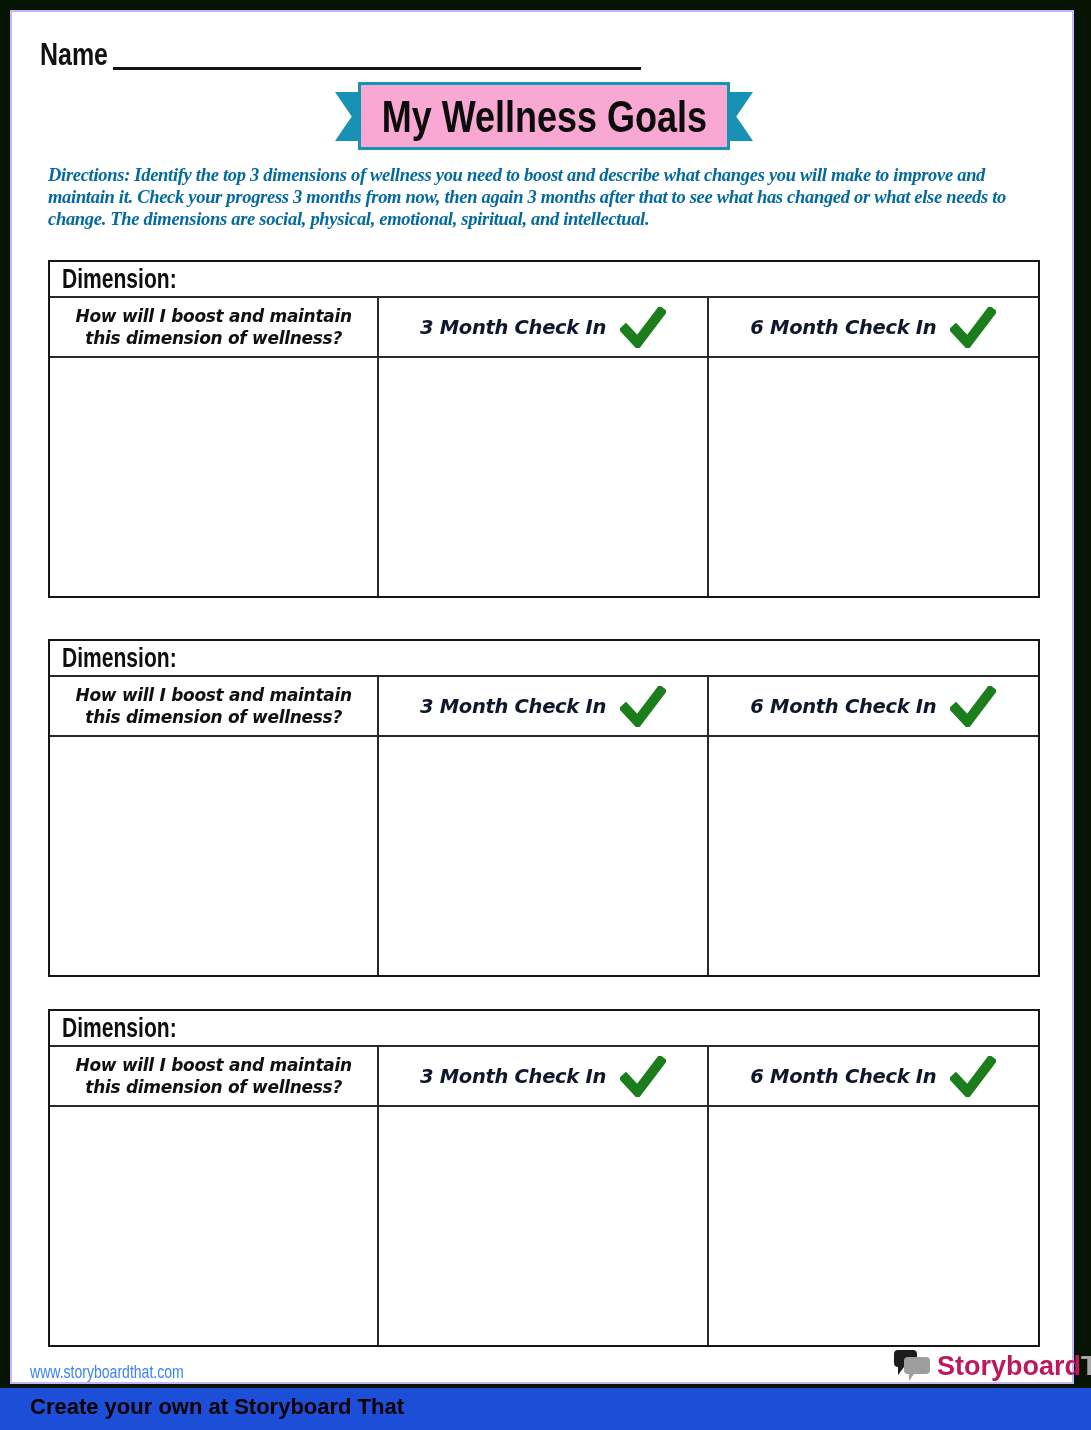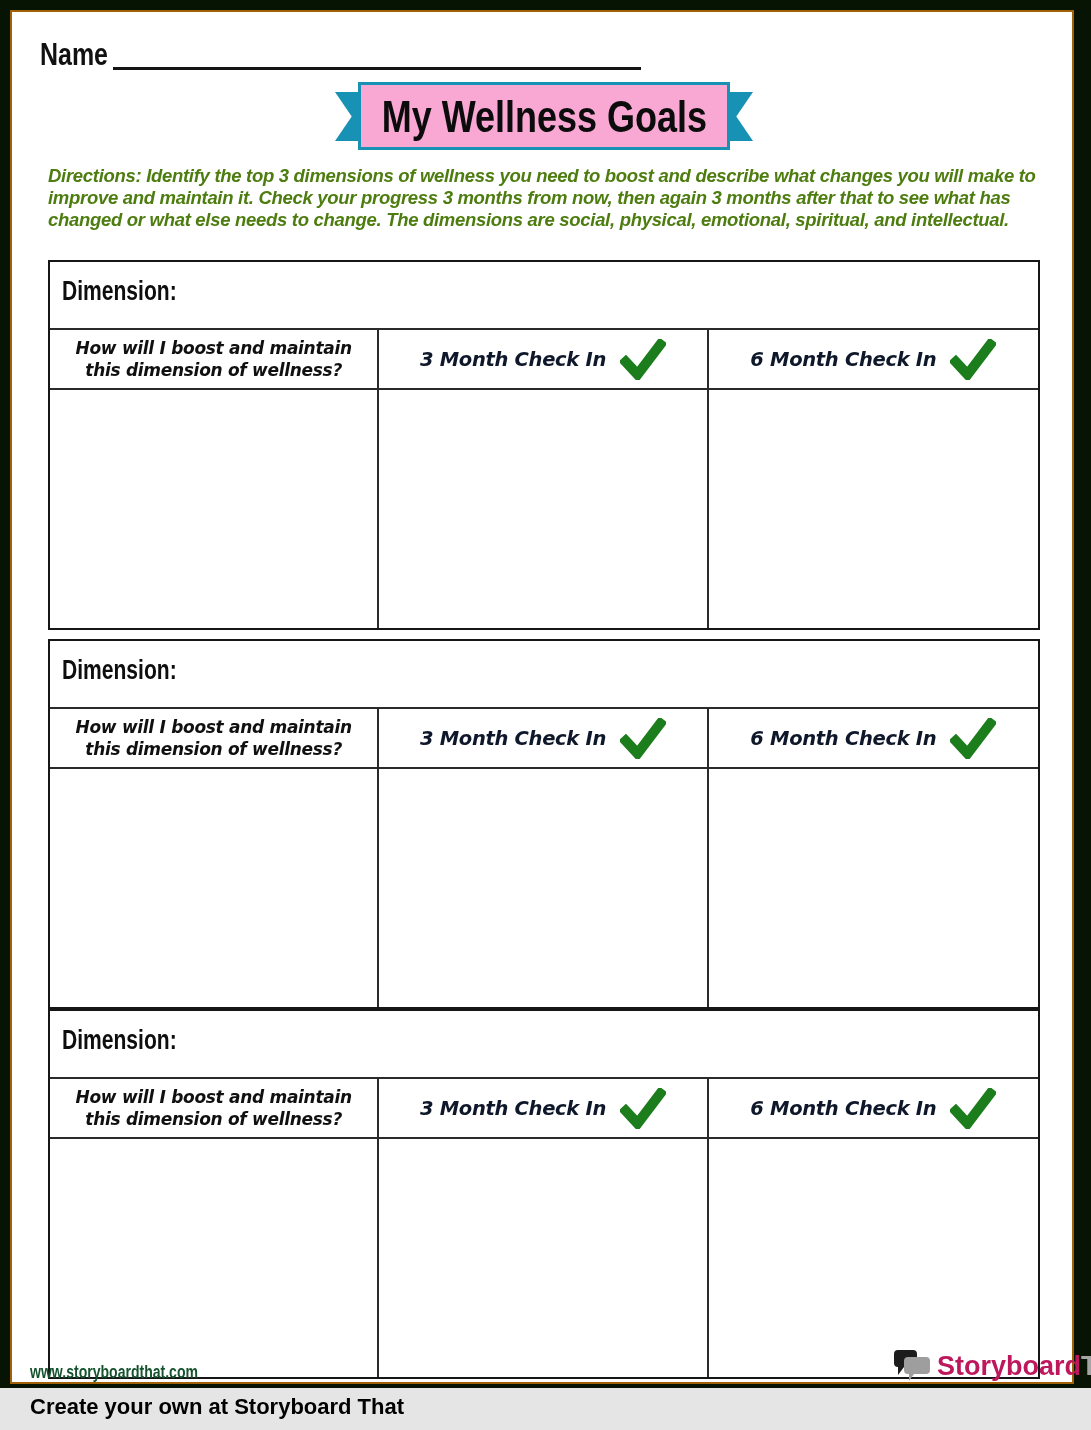--- a/index.html
+++ b/index.html
@@ -3,21 +3,21 @@
 <meta charset="utf-8">
 <style>
   html,body { margin:0; padding:0; }
   .frame {
     position:relative; width:1091px; height:1430px;
     background:#081403; overflow:hidden;
     font-family:"Liberation Sans", sans-serif;
   }
   .page {
     position:absolute; left:10px; top:10px; width:1064px; height:1374px;
-    background:#ffffff; border:2px solid #a16207; box-sizing:border-box;
+    background:#ffffff; border:2px solid #c4b5fd; box-sizing:border-box;
   }
   .cond { display:inline-block; transform:scaleX(0.78); transform-origin:0 50%; white-space:nowrap; }
   .cond-c { display:inline-block; transform:scaleX(0.80); transform-origin:50% 50%; white-space:nowrap; }
 
   
   .name-group { position:absolute; left:28px; top:26px; display:flex; align-items:flex-end; }
   .date-group { position:absolute; left:746px; top:26px; display:flex; align-items:flex-end; }
   .fill-label { font-weight:bold; font-size:32px; color:#111; line-height:1; }
   .fill-line  { display:inline-block; border-bottom:3px solid #141414; height:28px; }
   .name-line  { width:528px; margin-left:-14px; }
@@ -30,33 +30,33 @@
   .banner-box {
     position:absolute; left:346px; top:70px; width:372px; height:68px;
     background:#f9a8d4; border:3px solid #1791b4; box-sizing:border-box;
     display:flex; align-items:center; justify-content:center;
   }
   .banner-title { font-weight:bold; font-size:45px; color:#0c0c0c; line-height:1; }
 
   
   .directions {
     position:absolute; left:36px; top:153px; width:1002px;
-    font-family:Liberation Sans, sans-serif; font-style:italic; font-weight:600;
-    font-size:18.5px; line-height:1.18; color:#4d7c0f; letter-spacing:-0.3px;
+    font-family:Liberation Serif, serif; font-style:italic; font-weight:600;
+    font-size:18.5px; line-height:1.18; color:#0369a1; letter-spacing:-0.3px;
   }
 
   
   .wtable {
     position:absolute; left:36px; width:992px;
     border:2.5px solid #161616; box-sizing:border-box; background:#fff;
   }
   .t1 { top:248px; } .t2 { top:627px; } .t3 { top:997px; }
   .dim-row {
     height:34px; border-bottom:2px solid #2a2a2a;
-    display:flex; align-items:flex-start; padding:16px 12px; box-sizing:content-box;
+    display:flex; align-items:center; padding:0 12px; box-sizing:content-box;
   }
   .dim-label { font-weight:bold; font-size:27px; color:#0e0e0e; line-height:1; }
   .dim-fill { flex:1; height:100%; }
   .cols { display:grid; grid-template-columns:1fr 1fr 1fr; }
   .cell-r { border-right:2px solid #2a2a2a; }
   .col-head {
     height:60px; border-bottom:2px solid #2a2a2a;
     display:flex; align-items:center; justify-content:center; gap:14px;
     box-sizing:border-box;
   }
@@ -65,31 +65,31 @@
     font-size:17px; line-height:1.3; text-align:center; color:#101010; letter-spacing:-0.3px;
   }
   .check-label {
     font-family:"DejaVu Sans", sans-serif; font-style:italic; font-weight:700;
     font-size:19.5px; color:#0f172a; letter-spacing:-0.3px;
   }
   .check-icon { width:46px; height:41px; flex:0 0 auto; }
   .body-cell { height:238px; }
 
   
-  .site-url { position:absolute; left:18px; top:1350px; font-weight:bold; font-size:18px; color:#14532d; }
+  .site-url { position:absolute; left:18px; top:1350px; font-weight:normal; font-size:18px; color:#3b82f6; }
   .logo { position:absolute; left:880px; top:1336px; display:flex; align-items:center; gap:5px; }
   .logo-icon { width:40px; height:37px; }
   .logo-text { font-size:27px; font-weight:600; letter-spacing:0; line-height:1; }
   .logo-text .p1 { color:#be185d; }
   .logo-text .p2 { color:#a5a5a5; }
 
   
   .bottom-bar {
     position:absolute; left:0; bottom:0; width:100%; height:42px;
-    background:#e5e5e5;
+    background:#1d4ed8;
   }
   .bottom-bar-text {
     position:absolute; left:30px; top:6px;
     font-weight:bold; font-size:22px; color:#000000;
   }
 </style>
 </head>
 <body>
 
 <div class="frame">

